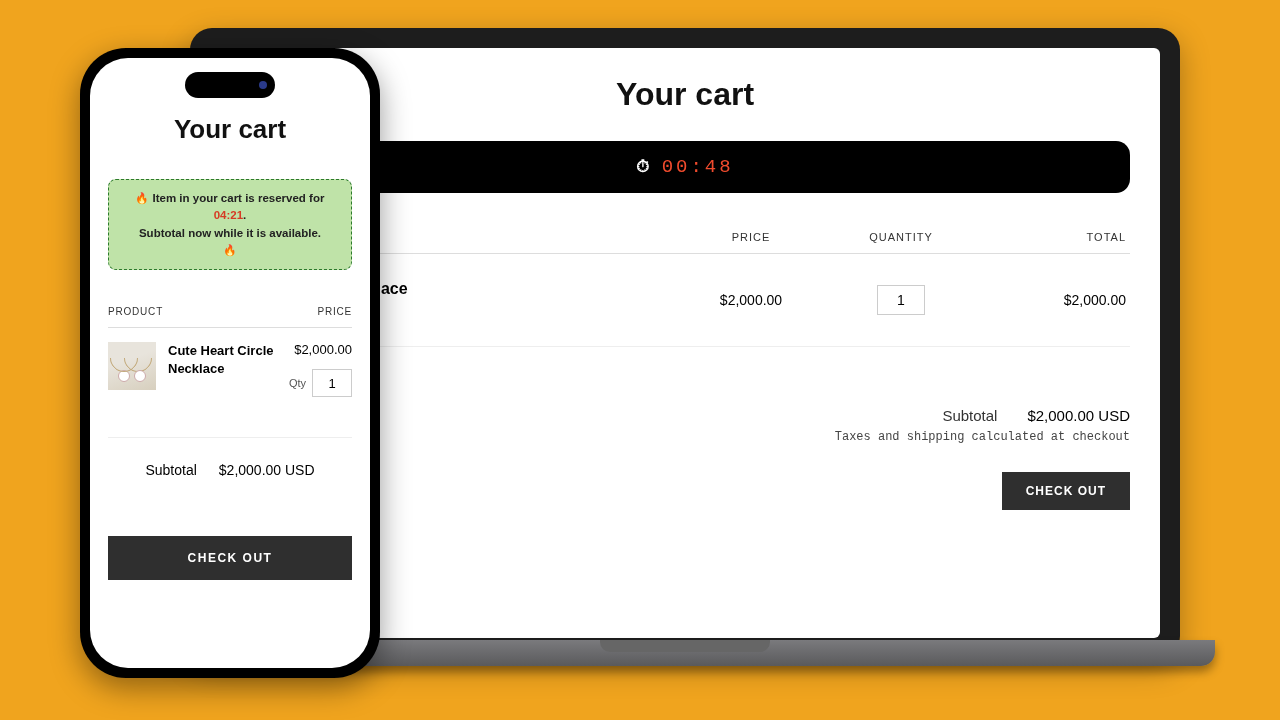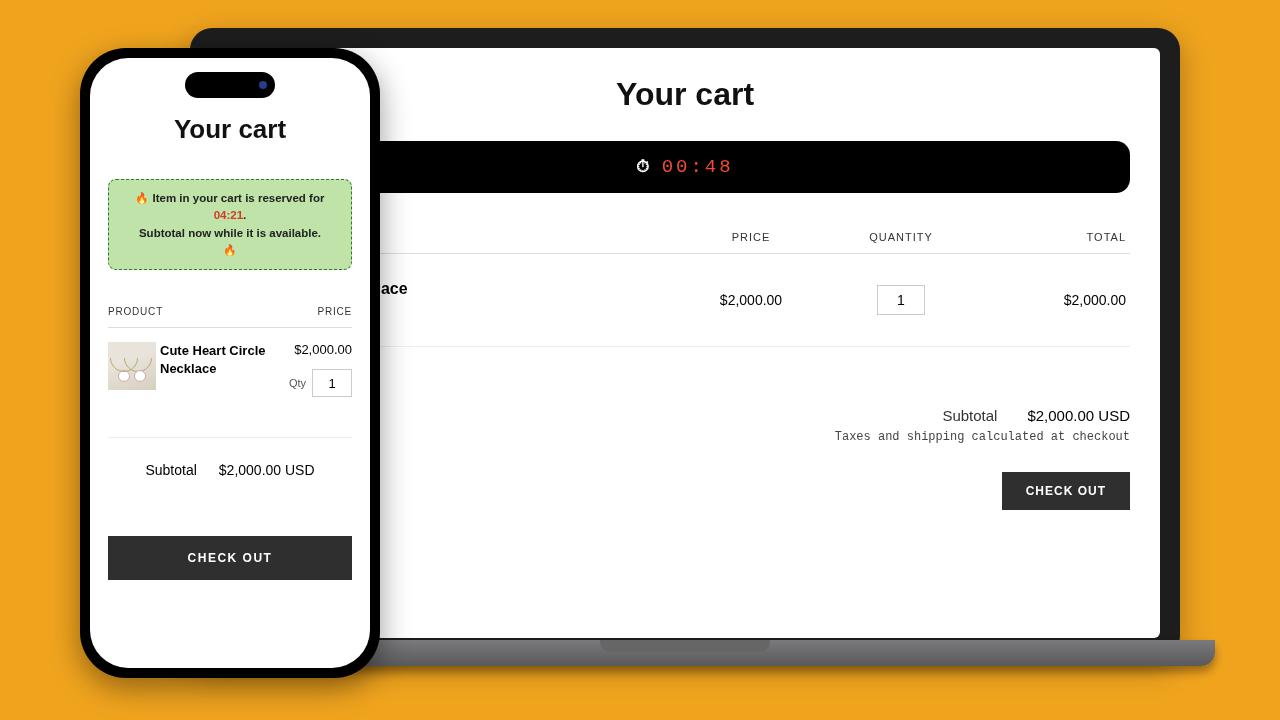--- a/index.html
+++ b/index.html
@@ -235,21 +235,21 @@
     letter-spacing: 0.8px;
     color: #333;
     padding-bottom: 10px;
     border-bottom: 1px solid #ddd;
     margin-bottom: 14px;
   }
 
   .m-row {
     display: grid;
     grid-template-columns: 48px 1fr auto;
-    gap: 4px;
+    gap: 12px;
     align-items: flex-start;
     padding-bottom: 40px;
     border-bottom: 1px solid #eee;
     margin-bottom: 24px;
   }
   .thumb {
     width: 48px;
     height: 48px;
     background: linear-gradient(160deg,#e8e4dc 38%, #d7cfbe 100%);
     position: relative;

